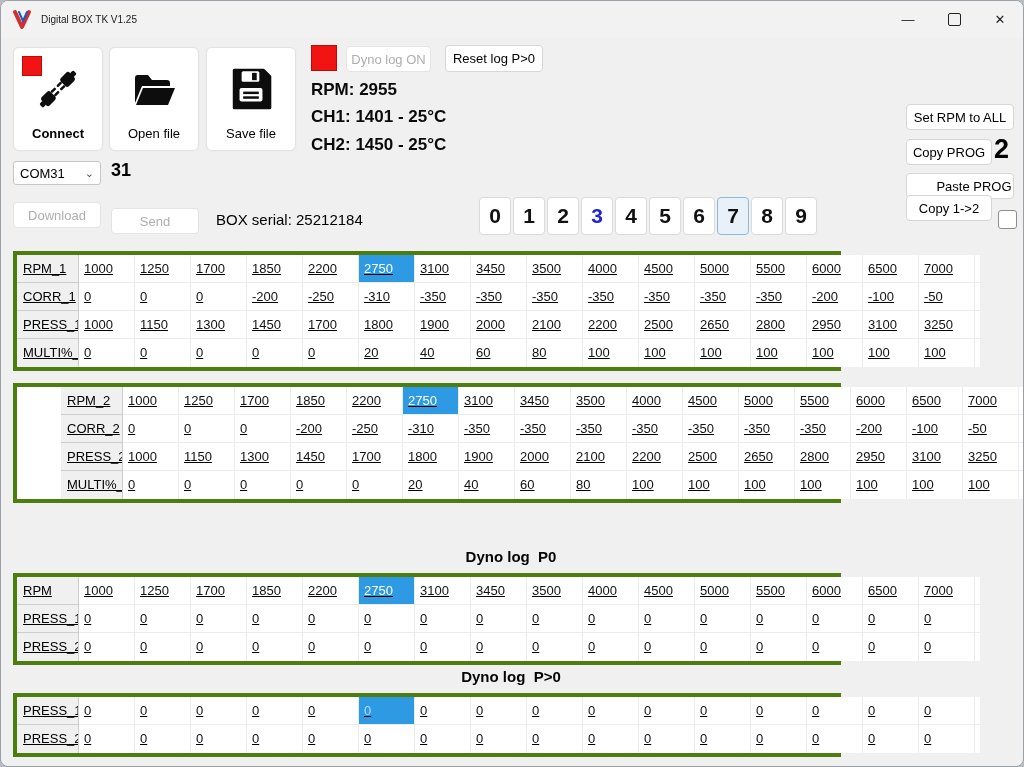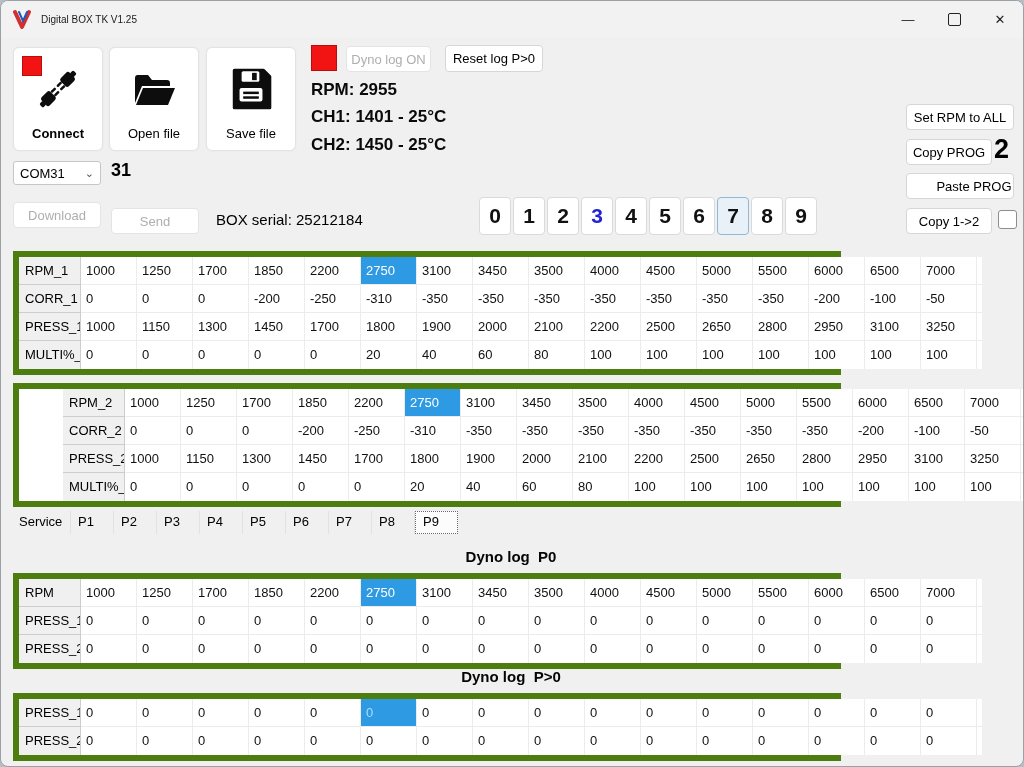--- a/index.html
+++ b/index.html
@@ -28,21 +28,21 @@
   .select .chev{padding-right:6px;color:#555;font-size:11px;}
   .bold-num{position:absolute;font-weight:bold;color:#000;}
   
   .digit-row{position:absolute;left:478px;top:196px;display:flex;gap:2px;}
   .digit{width:32px;height:38px;background:#fff;border:1px solid #dadada;border-radius:4px;font-size:21px;font-weight:bold;color:#111;display:flex;align-items:center;justify-content:center;box-sizing:border-box;}
   .digit.blue{color:#2323d6;}
   .digit.sel{background:#e8f1f8;border:1px solid #8fb9d8;}
   
   .checkbox{position:absolute;left:997px;top:209px;width:19px;height:19px;background:#fff;border:1px solid #8d8d8d;border-radius:3px;box-sizing:border-box;}
   
-  .dtable{position:absolute;left:12px;width:828px;background:#fff;border:6px solid #4d7c0f;box-sizing:border-box;}
+  .dtable{position:absolute;left:12px;width:828px;background:#fff;border:4px solid #4d7c0f;box-sizing:border-box;text-decoration:underline;}
   .trow{display:flex;height:28px;}
   .tlabel{flex:0 0 62px;background:#f0f0f0;border-right:1px solid #cdcdcd;border-bottom:1px solid #cdcdcd;font-size:13px;color:#000;padding-left:6px;line-height:27px;box-sizing:border-box;overflow:hidden;}
   .trow:last-child .tlabel{border-bottom:none;}
   .tcell{flex:0 0 56px;background:#fff;border-right:1px solid #ececec;border-bottom:1px solid #ececec;font-size:13px;color:#111;padding-left:5px;line-height:27px;box-sizing:border-box;}
   .trow:last-child .tcell{border-bottom:none;}
   .tcell.filler{flex:1 1 auto;border-right:none;}
   .tcell.hl{background:#2d9ae3;color:#fff;}
   .tcell.hl-light{color:#aedcfb;}
   
   .tabbar{position:absolute;left:12px;top:510px;height:23px;display:flex;font-size:13px;color:#000;}
@@ -140,21 +140,21 @@
   <div class="btn" style="left:905px;top:103px;width:108px;height:26px;">
       <span>Set RPM to ALL</span>
     </div>
   <div class="btn" style="left:905px;top:138px;width:86px;height:26px;">
       <span>Copy PROG</span>
     </div>
   <div class="bold-num" style="left:993px;top:133px;font-size:27px;">2</div>
   <div class="btn" style="left:905px;top:172px;width:108px;height:26px;padding-left:28px;">
       <span>Paste PROG</span>
     </div>
-  <div class="btn" style="left:905px;top:207px;width:86px;height:26px;">
+  <div class="btn" style="left:905px;top:194px;width:86px;height:26px;">
       <span>Copy 1-&gt;2</span>
     </div>
   <div class="checkbox"></div>
 
   <div class="btn disabled" style="left:12px;top:201px;width:88px;height:26px;">
       <span>Download</span>
     </div>
   <div class="btn disabled" style="left:110px;top:207px;width:88px;height:26px;">
       <span>Send</span>
     </div>
@@ -331,32 +331,20 @@
         <div class="tcell">100</div>
         <div class="tcell">100</div>
         <div class="tcell">100</div>
         <div class="tcell">100</div>
         <div class="tcell">100</div>
         <div class="tcell">100</div>
         <div class="tcell filler"></div>
       </div>
     </div>
 
-  <div class="tabbar">
-      <div class="tab first">Service</div>
-      <div class="tab">P1</div>
-      <div class="tab">P2</div>
-      <div class="tab">P3</div>
-      <div class="tab">P4</div>
-      <div class="tab">P5</div>
-      <div class="tab">P6</div>
-      <div class="tab">P7</div>
-      <div class="tab">P8</div>
-      <div class="tab sel">P9</div>
-    </div>
 
   <div class="dyno-title" style="top:547px;">Dyno log  P0</div>
   <div class="dtable" style="top:572px;">
       <div class="trow">
         <div class="tlabel">RPM</div>
         <div class="tcell">1000</div>
         <div class="tcell">1250</div>
         <div class="tcell">1700</div>
         <div class="tcell">1850</div>
         <div class="tcell">2200</div>

